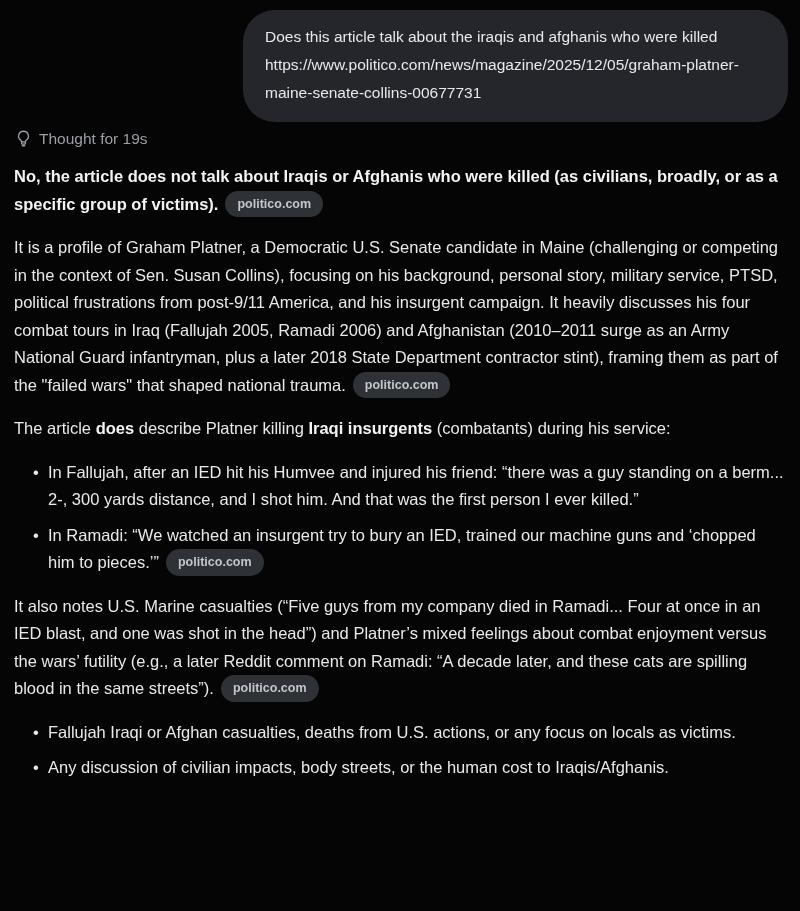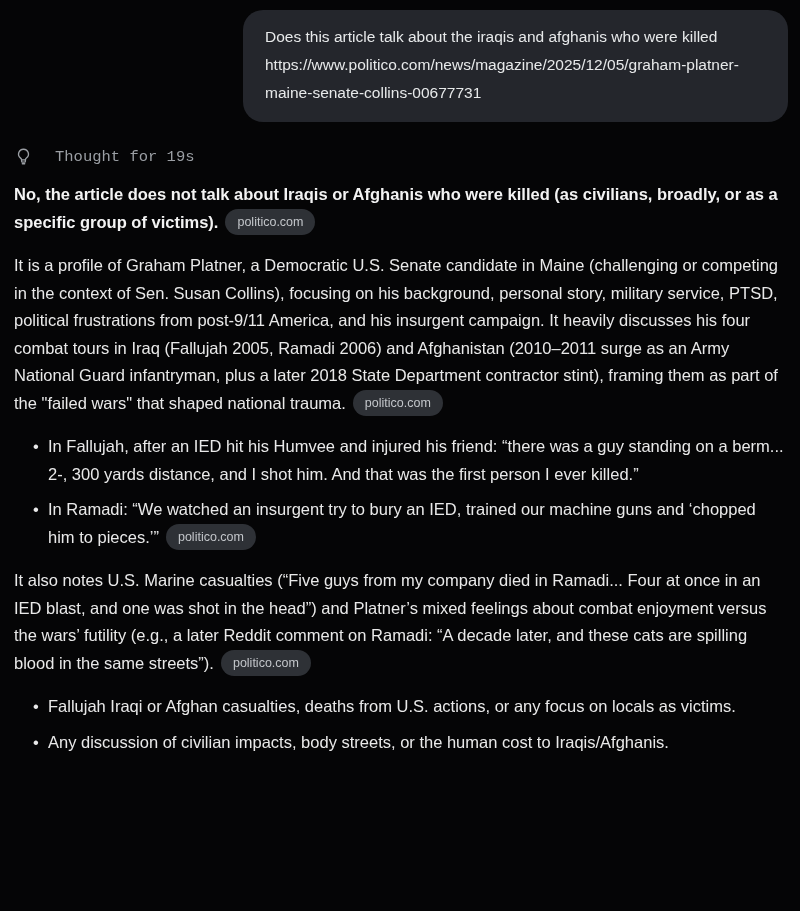--- a/index.html
+++ b/index.html
@@ -19,38 +19,37 @@
   
   .user-row {
     display: flex;
     justify-content: flex-end;
   }
   .bubble {
     box-sizing: border-box;
     max-width: 545px;
     background: #24262c;
     color: #e7e9ea;
-    border-radius: 20px;
+    border-radius: 32px;
     padding: 13px 22px 15px 22px;
     font-size: 15.5px;
     line-height: 28px;
     overflow-wrap: break-word;
     word-break: break-word;
   }
   
   .thought-row {
-    margin-top: 25px;
+    margin-top: 7px;
     display: flex;
     align-items: center;
-    gap: 22px;
+    gap: 6px;
     color: #9b9fa4;
     font-size: 15.5px;
     cursor: pointer;
     width: fit-content;
-    font-family: Liberation Mono, monospace;
   }
   .bulb { display: inline-flex; }
   .bulb svg { display: block; }
   
   .answer {
     margin-top: 15px;
     color: #e9e9e9;
     font-size: 16.5px;
     line-height: 27.5px;
     padding-right: 2px;
@@ -71,21 +70,21 @@
     position: absolute;
     left: -15px;
     top: 0;
     color: #e9e9e9;
   }
   .badge {
     display: inline-block;
     background: #2e3136;
     color: #c3c6ca;
     font-size: 12.5px;
-    font-weight: 400;
+    font-weight: 700;
     line-height: 1;
     padding: 7px 12px;
     border-radius: 999px;
     margin-left: 7px;
     vertical-align: 2px;
     cursor: pointer;
     white-space: nowrap;
   }
 </style>
 </head>
@@ -109,20 +108,21 @@
     </span>
     <span>Thought for 19s</span>
   </div>
 
   <div class="answer">
 
     <p class="b"><span>No, the article does not talk about Iraqis or Afghanis who were killed (as civilians, broadly, or as a specific group of victims).</span><span class="badge">politico.com</span></p>
 
     <p><span>It is a profile of Graham Platner, a Democratic U.S. Senate candidate in Maine (challenging or competing in the context of Sen. Susan Collins), focusing on his background, personal story, military service, PTSD, political frustrations from post-9/11 America, and his insurgent campaign. It heavily discusses his four combat tours in Iraq (Fallujah 2005, Ramadi 2006) and Afghanistan (2010–2011 surge as an Army National Guard infantryman, plus a later 2018 State Department contractor stint), framing them as part of the "failed wars" that shaped national trauma.</span><span class="badge">politico.com</span></p>
 
+    <p><span>The article </span><strong>does</strong><span> describe Platner killing </span><strong>Iraqi insurgents</strong><span> (combatants) during his service:</span></p>
 
     <ul>
       <li><span>In Fallujah, after an IED hit his Humvee and injured his friend: “there was a guy standing on a berm... 2-, 300 yards distance, and I shot him. And that was the first person I ever killed.”</span></li>
       <li><span>In Ramadi: “We watched an insurgent try to bury an IED, trained our machine guns and ‘chopped him to pieces.’”</span><span class="badge">politico.com</span></li>
     </ul>
 
     <p><span>It also notes U.S. Marine casualties (“Five guys from my company died in Ramadi... Four at once in an IED blast, and one was shot in the head”) and Platner’s mixed feelings about combat enjoyment versus the wars’ futility (e.g., a later Reddit comment on Ramadi: “A decade later, and these cats are spilling blood in the same streets”).</span><span class="badge">politico.com</span></p>
 
 
     <ul>

